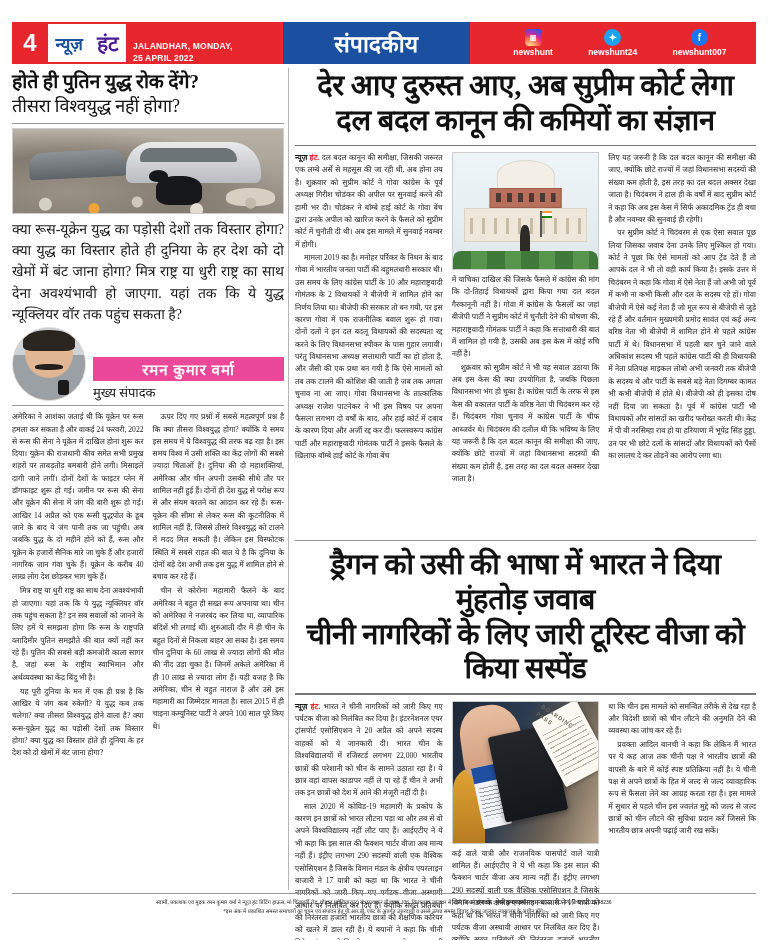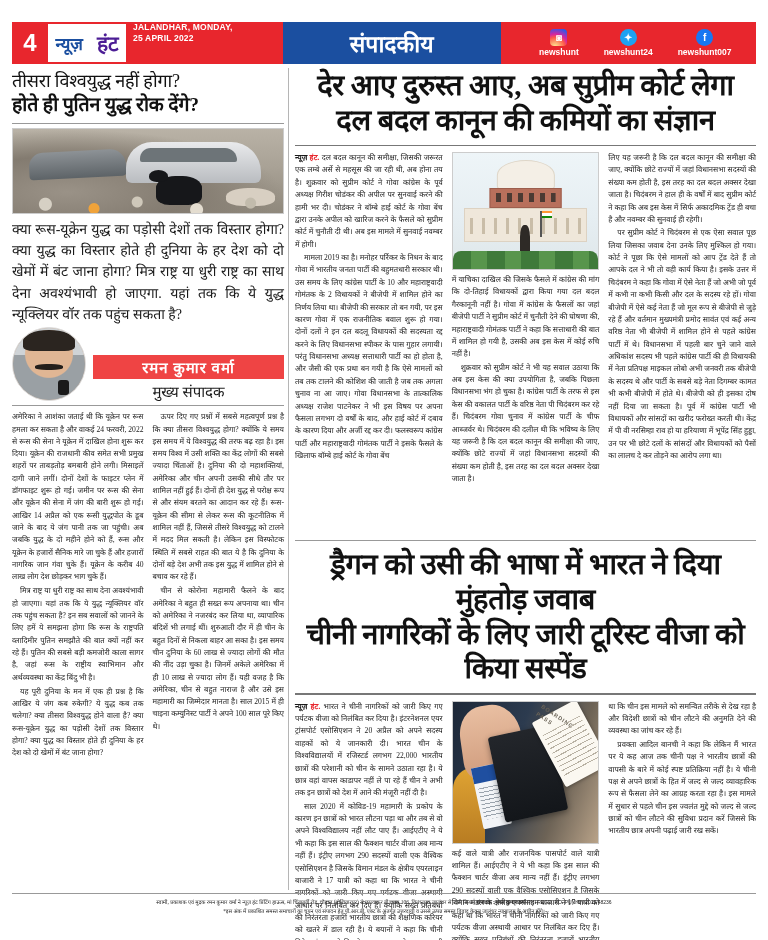--- a/index.html
+++ b/index.html
@@ -27,27 +27,27 @@
   .logo-box {
     width: 78px; background: #ffffff; display: flex;
     align-items: center; justify-content: center; gap: 2px;
     margin: 2px 0;
   }
   .logo-a { color: #1b4fa0; font-size: 17px; font-weight: bold;
             font-family: "Liberation Sans", sans-serif; }
   .logo-b { color: #4c1d95; font-size: 21px; font-weight: bold;
             font-family: "Liberation Sans", sans-serif; margin-left: 12px; }
   .dateline {
-    display: flex; flex-direction: column; justify-content: flex-start;
+    display: flex; flex-direction: column; justify-content: flex-end;
     padding-left: 7px; color: #fff;
     font-family: "Liberation Sans", sans-serif;
     font-size: 8.5px; font-weight: bold; letter-spacing: .2px; line-height: 1.35;
   }
   .section-banner {
-    width: 218px; margin-left: 50px; background: #1b4fa0;
+    width: 187px; margin-left: 50px; background: #1b4fa0;
     display: flex; align-items: center; justify-content: center;
     color: #fff; font-size: 23px; font-weight: bold;
     font-family: "Liberation Sans", sans-serif;
   }
   .socials { flex: 1; display: flex; align-items: center; justify-content: space-around;
              padding: 0 12px 0 26px; }
   .social { display: flex; flex-direction: column; align-items: center; gap: 1px; }
   .social-ico { width: 17px; height: 17px; border-radius: 4px;
                 display: flex; align-items: center; justify-content: center;
                 color: #fff; font-size: 10px; font-weight: bold;
@@ -81,24 +81,24 @@
     font-size: 14px; line-height: 1.52; text-align: justify; margin-top: 5px;
   }
   .author-wrap { display: flex; gap: 7px; margin-top: 2px; align-items: flex-end; }
   .avatar {
     width: 74px; height: 74px; border-radius: 50%; flex: 0 0 74px;
     overflow: hidden; position: relative; border: 1px solid #ddd;
     background: #c9ad96;
   }
   .author-right { flex: 1; text-align: right; }
   .author-name {
-    background: #ef4444; color: #fff; font-size: 15px; font-weight: bold;
+    background: #ec4899; color: #fff; font-size: 15px; font-weight: bold;
     padding: 2px 19px; display: block; text-align: center; letter-spacing: 1px;
   }
-  .author-role { font-size: 15px; text-align: center; margin-top: 2px; }
+  .author-role { font-size: 13px; text-align: left; margin-top: 2px; }
   .rule-after-author { height: 1px; background: #999; margin: 4px 0 5px; }
   .body-2col {
     column-count: 2; column-gap: 9px; column-rule: none;
     font-size: 7.6px; line-height: 1.62; text-align: justify;
   }
   .body-2col p { margin-bottom: 2px; text-indent: 0; }
   .body-2col p + p { text-indent: 8px; }
 
   
   .right-sec { position: absolute; left: 295px; top: 68px; width: 461px; }
@@ -240,22 +240,22 @@
     <div class="social">
       <span class="social-ico ico-fb">f</span>
       <span class="social-name">newshunt007</span>
     </div>
   </div>
 </div>
 
 <div class="divider-v"></div>
 
 <div class="left-col">
+  <div class="op-head">होते ही पुतिन युद्ध रोक देंगे?</div>
   <div class="op-head op-head-2">तीसरा विश्वयुद्ध नहीं होगा?</div>
-  <div class="op-head">होते ही पुतिन युद्ध रोक देंगे?</div>
   <div class="rule-th"></div>
 
   <div class="photo war-photo">
     <div class="ph-inner war-bg">
       <div class="car2"></div>
       <div class="car1"></div>
       <div class="dog1"></div>
       <div class="dog2"></div>
       <div class="rubble"></div>
     </div>

